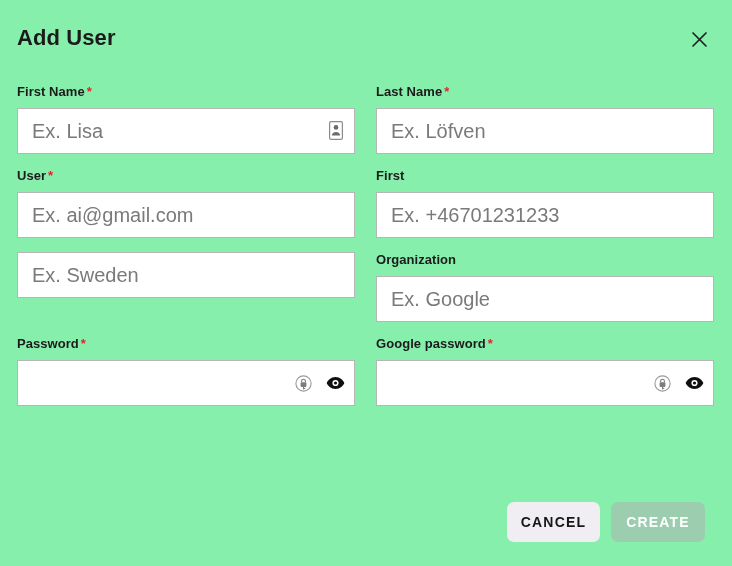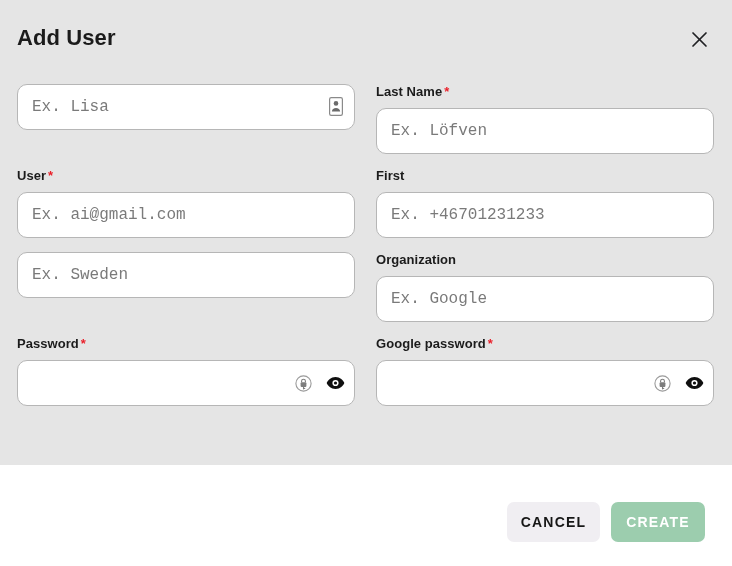--- a/index.html
+++ b/index.html
@@ -11,23 +11,23 @@
     width: 732px;
     height: 566px;
     font-family: "Liberation Sans", sans-serif;
     color: #202124;
     overflow: hidden;
   }
 
   .dialog {
     position: relative;
     width: 732px;
-    height: 465px;
+    height: 566px;
     box-sizing: border-box;
-    background: #e5e5e5;
+    background: #86efac;
     padding: 0;
   }
 
   
   .dialog-header {
     position: absolute;
     left: 0;
     top: 0;
     width: 732px;
     height: 72px;
@@ -94,25 +94,25 @@
     position: relative;
     width: 338px;
     height: 46px;
     box-sizing: border-box;
   }
   .text-input {
     width: 338px;
     height: 46px;
     box-sizing: border-box;
     border: 1px solid #b6b6b6;
-    border-radius: 10px;
+    border-radius: 0;
     background: #ffffff;
     padding: 0 14px;
-    font-family: Liberation Mono, monospace;
-    font-size: 16px;
+    font-family: Liberation Sans, sans-serif;
+    font-size: 20px;
     color: #202124;
     outline: none;
   }
   .text-input::placeholder {
     color: #7a7a7a;
     opacity: 1;
   }
 
   
   .input-icons {
@@ -199,20 +199,23 @@
         </svg>
       </span>
     </button>
   </div>
 
   <div class="form-grid">
 
     <div class="form-row">
 
       <div class="field">
+        <label class="field-label">
+          <span>First Name</span><span class="req-star">*</span>
+        </label>
         <div class="input-wrap">
           <input class="text-input" type="text" placeholder="Ex. Lisa" style="">
           <span class="autofill-icon">
             <svg width="14" height="19" viewBox="0 0 14 19" aria-hidden="true">
               <rect x="0.6" y="0.6" width="12.8" height="17.8" rx="1.6" fill="#ffffff" stroke="#8a8a8a" stroke-width="1.2"></rect>
               <circle cx="7" cy="6.4" r="2.3" fill="#6b6b6b"></circle>
               <path d="M2.9 14.4c0-2.2 1.9-3.5 4.1-3.5s4.1 1.3 4.1 3.5z" fill="#6b6b6b"></path>
             </svg>
           </span>
         </div>

